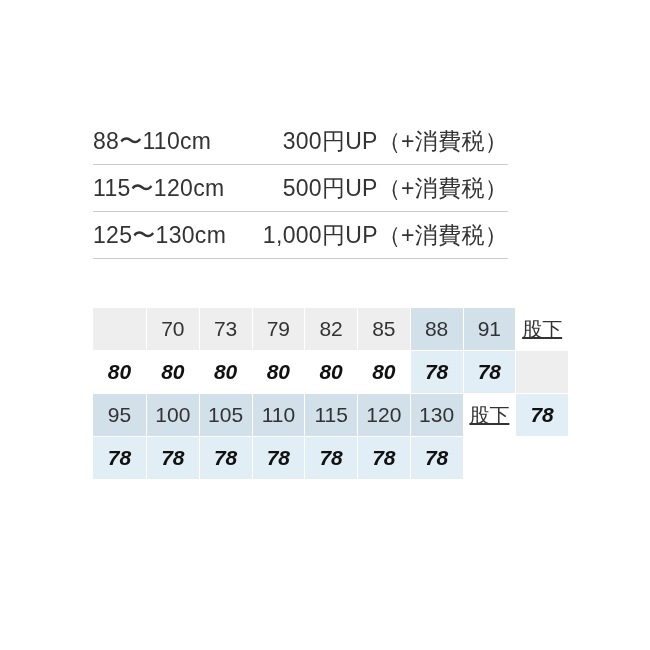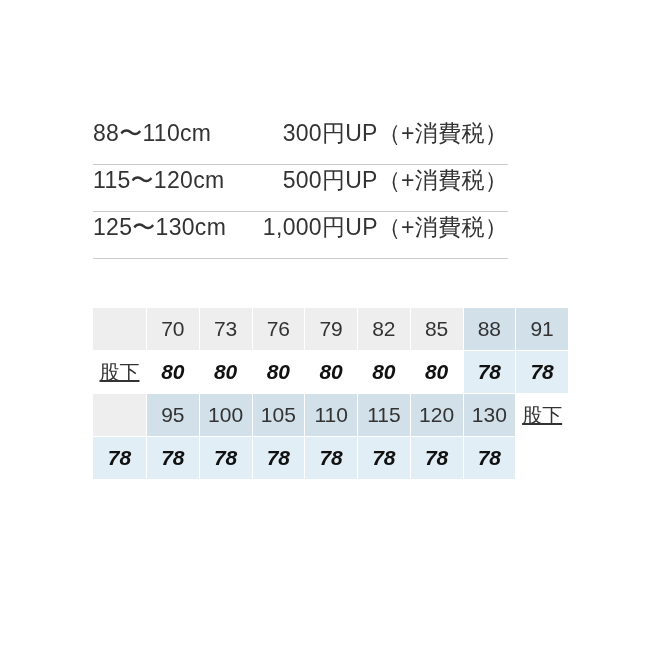--- a/index.html
+++ b/index.html
@@ -18,21 +18,21 @@
   
   .pricing {
     position: absolute;
     left: 93px;
     top: 118px;
     width: 415px;
   }
   .pricing-row {
     display: flex;
     justify-content: space-between;
-    align-items: flex-start;
+    align-items: center;
     height: 46px;
     border-bottom: 1px solid var(--divider, #cccccc);
     font-size: 23px;
     color: var(--text, #333333);
     white-space: nowrap;
     letter-spacing: 0.3px;
   }
 
   
   .size-table {
@@ -83,21 +83,20 @@
     <span>125〜130cm</span>
     <span>1,000円UP（+消費税）</span>
   </div>
 </section>
 
 <section class="size-table">
 
   <div class="cell gray"></div>
   <div class="cell gray">70</div>
   <div class="cell gray">73</div>
-  <div class="cell gray">76</div>
   <div class="cell gray">79</div>
   <div class="cell gray">82</div>
   <div class="cell gray">85</div>
   <div class="cell hblue">88</div>
   <div class="cell hblue">91</div>
 
   <div class="cell white label">股下</div>
   <div class="cell white inseam">80</div>
   <div class="cell white inseam">80</div>
   <div class="cell white inseam">80</div>

